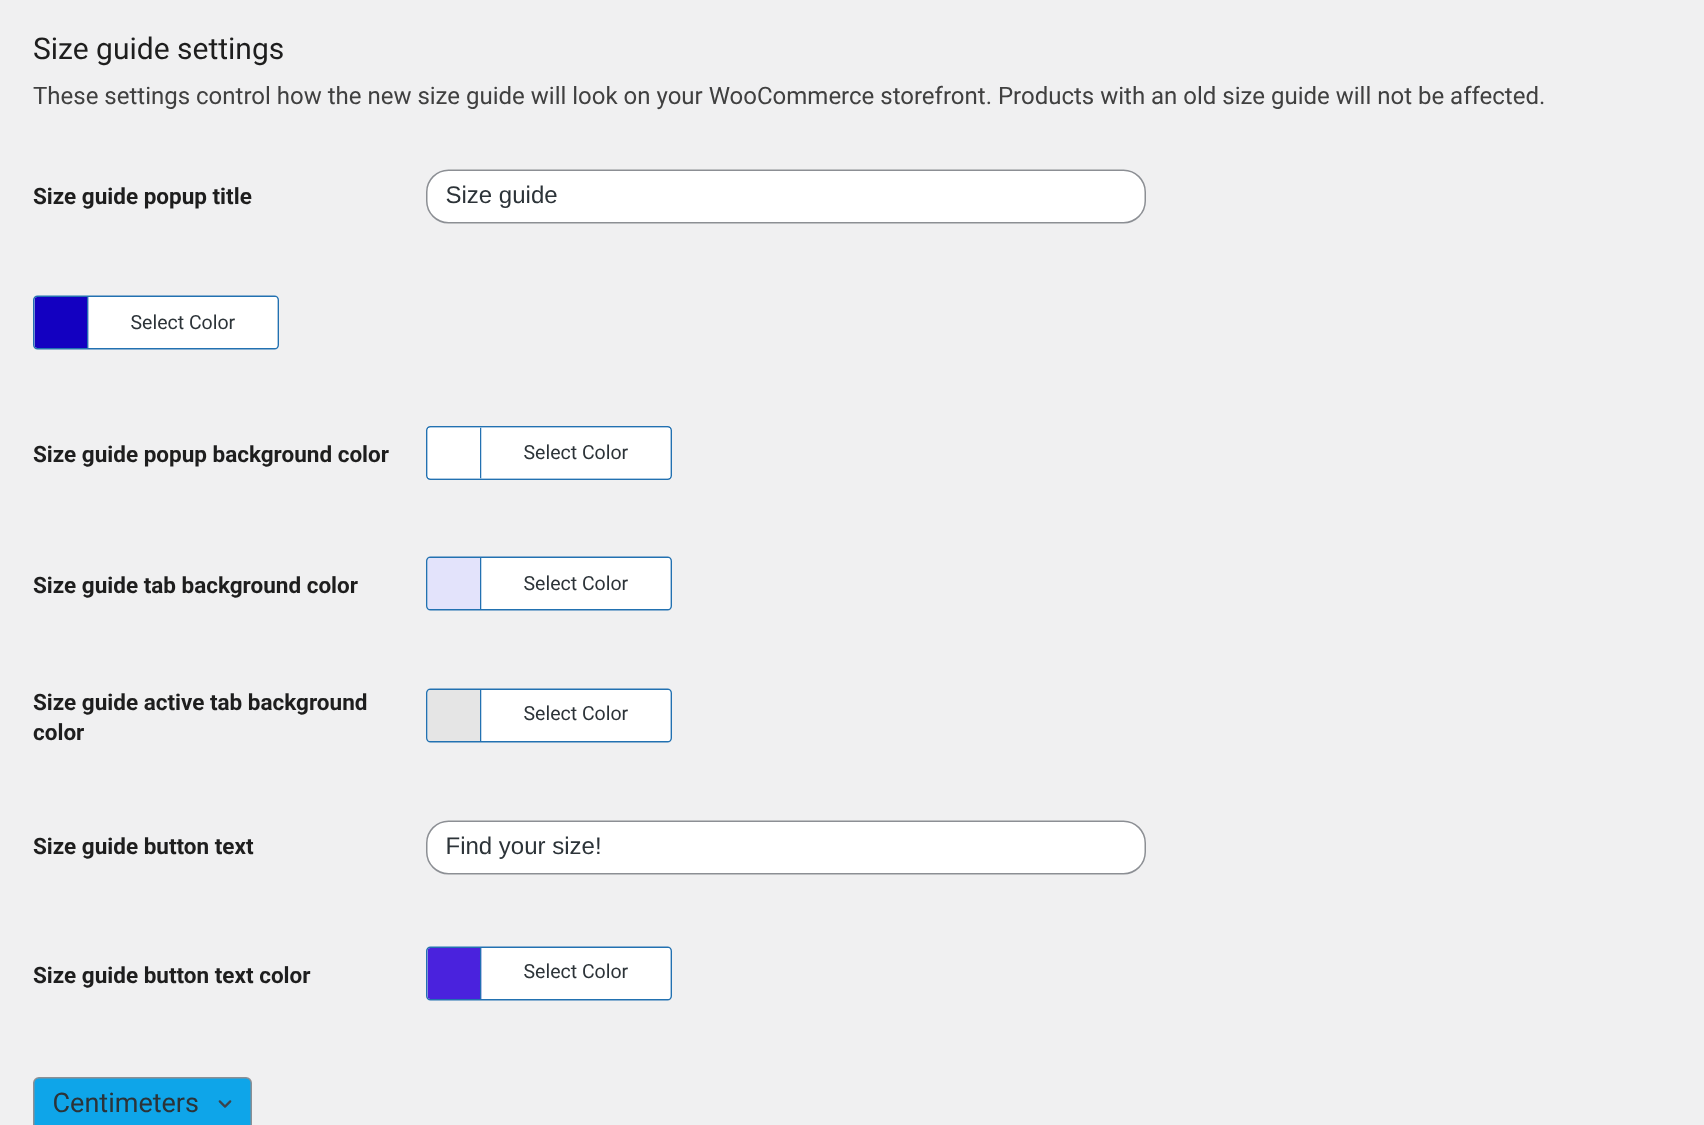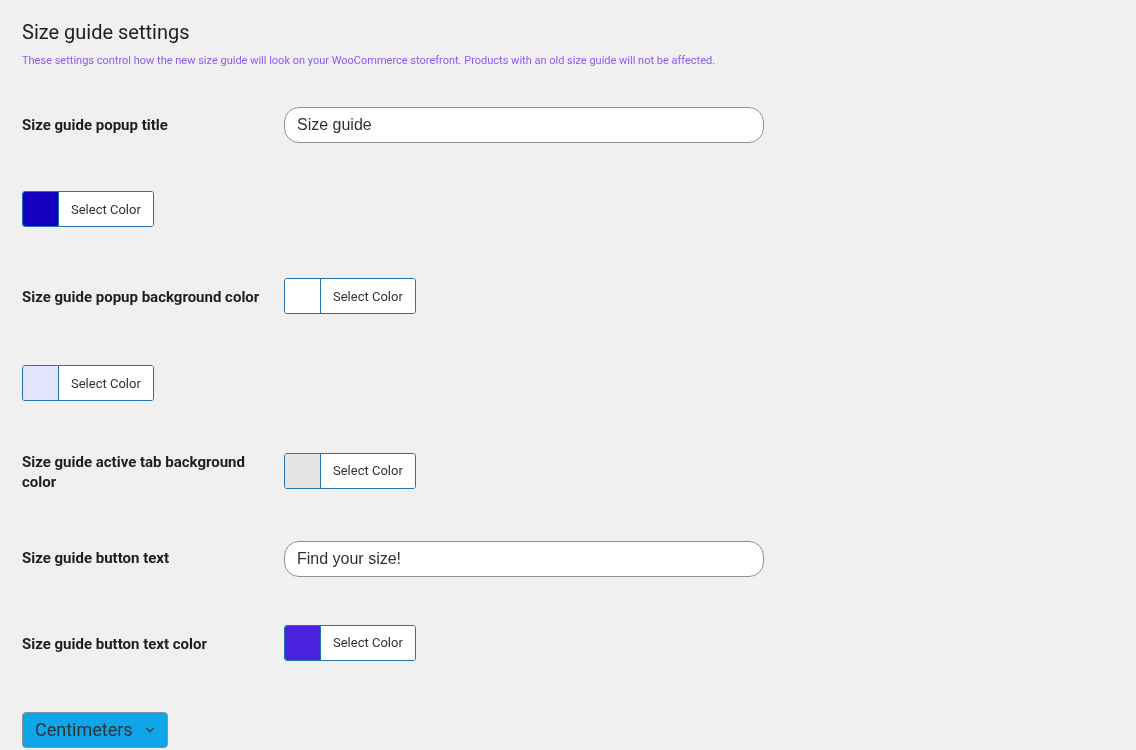--- a/index.html
+++ b/index.html
@@ -10,22 +10,22 @@
       padding: 20px 22px;
       width: 1136px;
     }
     .page-title {
       font-size: 20px;
       font-weight: 400;
       color: #1e1e1e;
       margin-bottom: 10px;
     }
     .page-description {
-      font-size: 11px;
-      color: #8b5cf6;
+      font-size: 16px;
+      color: #404040;
       margin-bottom: 40px;
     }
     .field-row {
       display: flex;
       align-items: center;
       margin-bottom: 48px;
     }
     .field-label {
       width: 262px;
       flex-shrink: 0;
@@ -59,21 +59,21 @@
       overflow: hidden;
     }
     .color-swatch {
       width: 36px;
       height: 100%;
       border-right: 1px solid #2271b1;
     }
     .color-label {
       display: flex;
       align-items: center;
-      padding: 0 12px;
+      padding: 0 28px;
       font-size: 13px;
       color: #2c3338;
       background: #fff;
     }
     .select-wrap {
       position: relative;
       display: inline-flex;
       align-items: center;
       height: 36px;
       border: 1px solid #8c8f94;
@@ -120,20 +120,21 @@
   <div class="field-label">Size guide popup background color</div>
   <div class="field-control">
     <div class="color-picker">
       <div class="color-swatch" style="background:#ffffff"></div>
       <div class="color-label">Select Color</div>
     </div>
   </div>
 </div>
 
 <div class="field-row">
+  <div class="field-label">Size guide tab background color</div>
   <div class="field-control">
     <div class="color-picker">
       <div class="color-swatch" style="background:#e3e3fb"></div>
       <div class="color-label">Select Color</div>
     </div>
   </div>
 </div>
 
 <div class="field-row">
   <div class="field-label">Size guide active tab background color</div>

